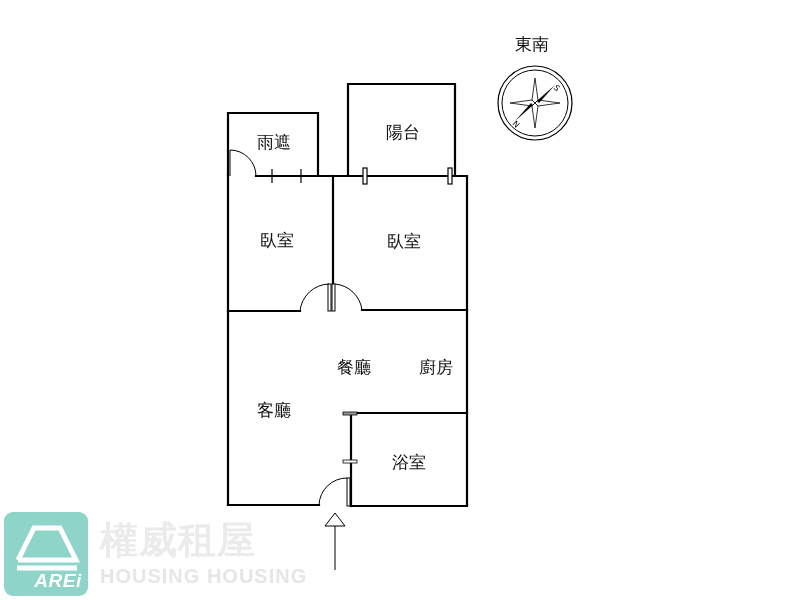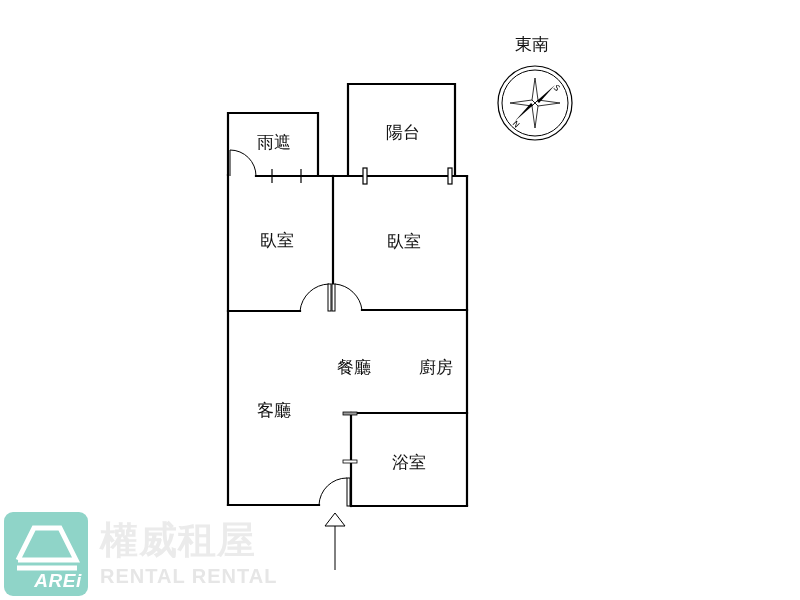--- a/index.html
+++ b/index.html
@@ -99,13 +99,13 @@
 </svg>
 
 <div class="logo-box">
   <svg width="84" height="84" viewBox="0 0 84 84" style="position:absolute;left:0;top:0;">
     <polyline points="14,48 30,16 56,16 72,48 14,48" fill="none" stroke="#fff" stroke-width="5" stroke-linejoin="miter"></polyline>
     <line x1="13" y1="56" x2="73" y2="56" stroke="#fff" stroke-width="5"></line>
   </svg>
   <div class="logo-text">AREi</div>
 </div>
 <div class="brand-cn">權威租屋</div>
-<div class="brand-en">RENTAL RENTAL</div>
+<div class="brand-en">HOUSING HOUSING</div>
 
 </body></html>

